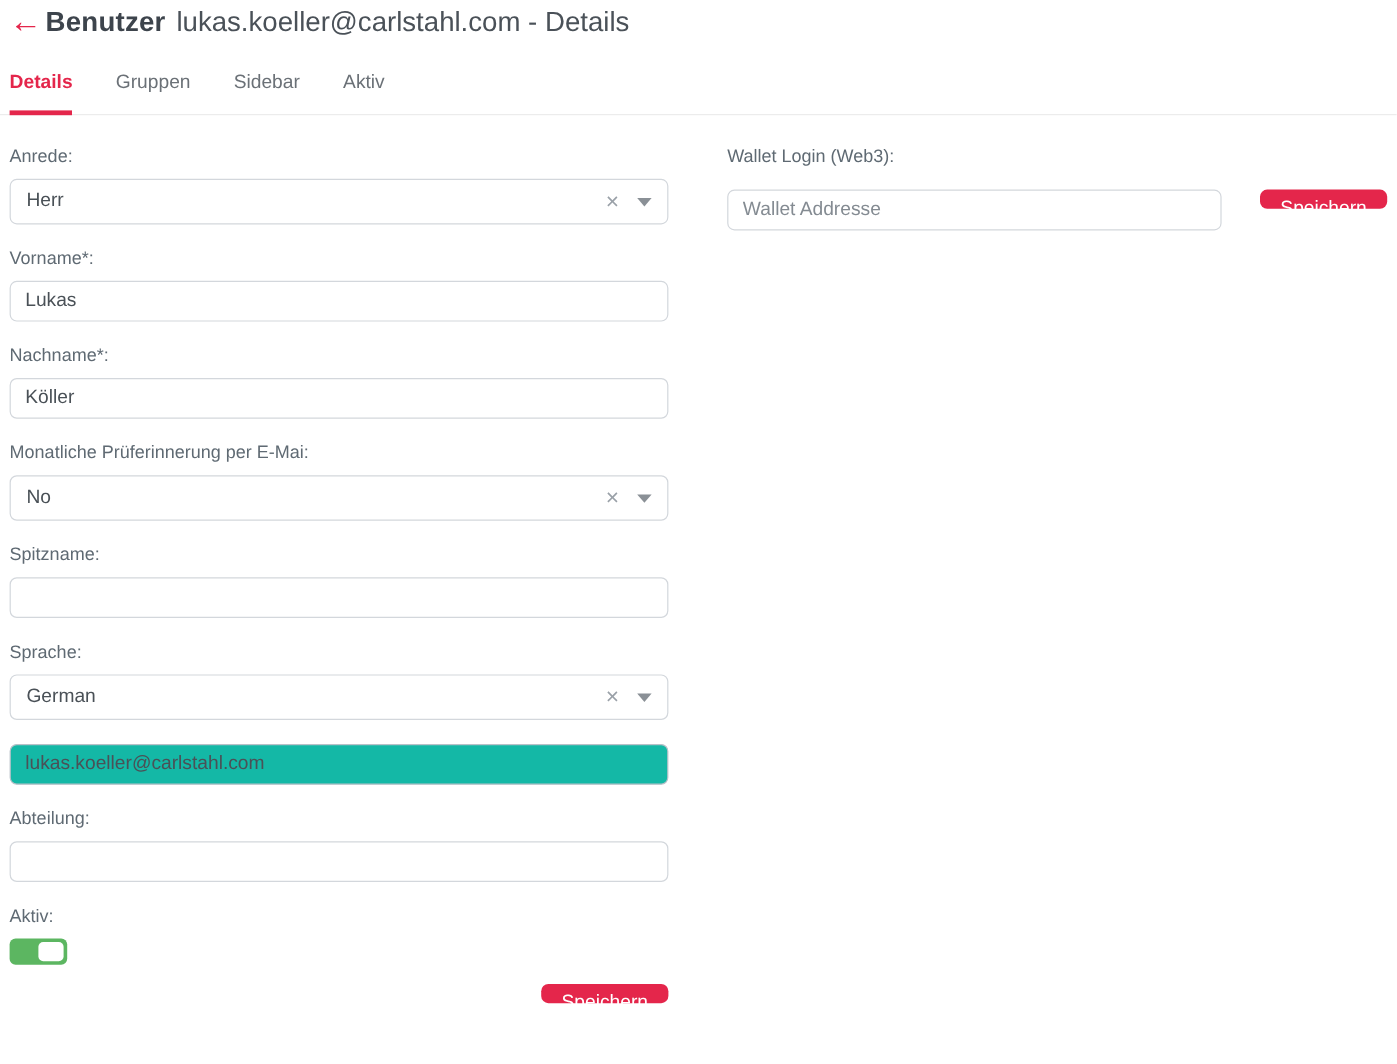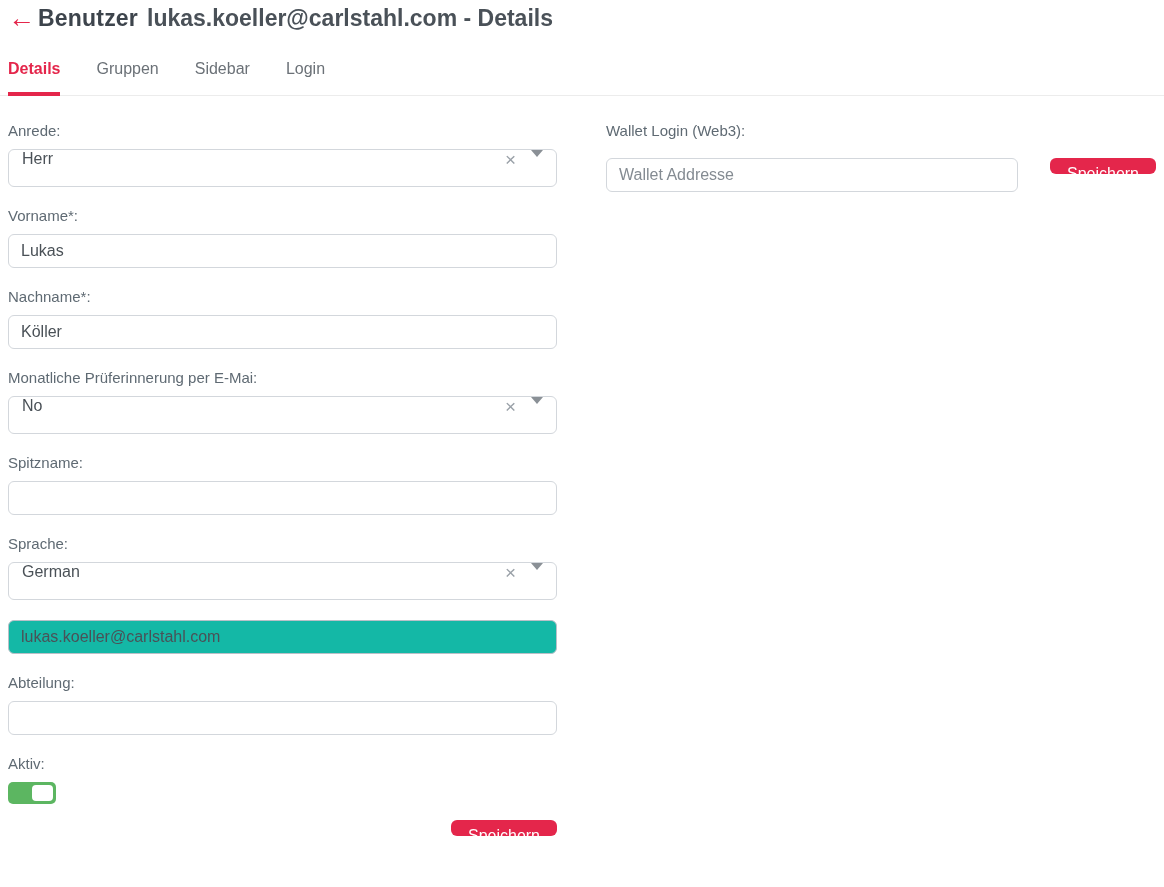--- a/index.html
+++ b/index.html
@@ -18,21 +18,21 @@
   }
   .back-arrow {
     color: #e4264b; font-size: 27px; line-height: 1;
     margin-right: 3px; cursor: pointer; font-weight: 400;
   }
   .page-title {
     font-size: 23px; font-weight: 700; color: #3d444c;
     letter-spacing: 0.2px;
   }
   .page-subtitle {
-    font-size: 23px; font-weight: 700; color: #4a5158;
+    font-size: 23px; font-weight: 400; color: #4a5158;
     margin-left: 9px;
   }
 
   
   .tabs {
     display: flex; margin-top: 22px;
     border-bottom: 1px solid #ececec;
     padding-left: 8px;
   }
   .tab {
@@ -63,21 +63,21 @@
     background: #ffffff; outline: none;
   }
   .text-input::placeholder { color: #848b92; }
   .text-input:disabled {
     background: #14b8a6; border-color: #b9c0c8; color: #4a5157;
   }
 
   .select-control {
     width: 100%; height: 38px;
     border: 1px solid #d3d7dc; border-radius: 6px;
-    display: flex; align-items: flex-start;
+    display: flex; align-items: center;
     padding: 0 13px; font-size: 16px; color: #4a5157;
     cursor: pointer; background: #fff;
   }
   .select-value { flex: 1; }
   .clear-x {
     color: #9aa1a8; font-size: 19px; line-height: 1;
     margin-right: 15px; cursor: pointer; font-weight: 400;
   }
   .caret-down {
     width: 0; height: 0;
@@ -118,21 +118,21 @@
 <div class="header">
   <span class="back-arrow">←</span>
   <span class="page-title">Benutzer</span>
   <span class="page-subtitle">lukas.koeller@carlstahl.com - Details</span>
 </div>
 
 <div class="tabs">
   <div class="tab active">Details</div>
   <div class="tab">Gruppen</div>
   <div class="tab">Sidebar</div>
-  <div class="tab">Login</div>
+  <div class="tab">Aktiv</div>
 </div>
 
 <div class="content">
 
   <div class="left-col">
 
     <div class="group">
       <label class="field-label">Anrede:</label>
       <div class="select-control">
         <span class="select-value">Herr</span>

